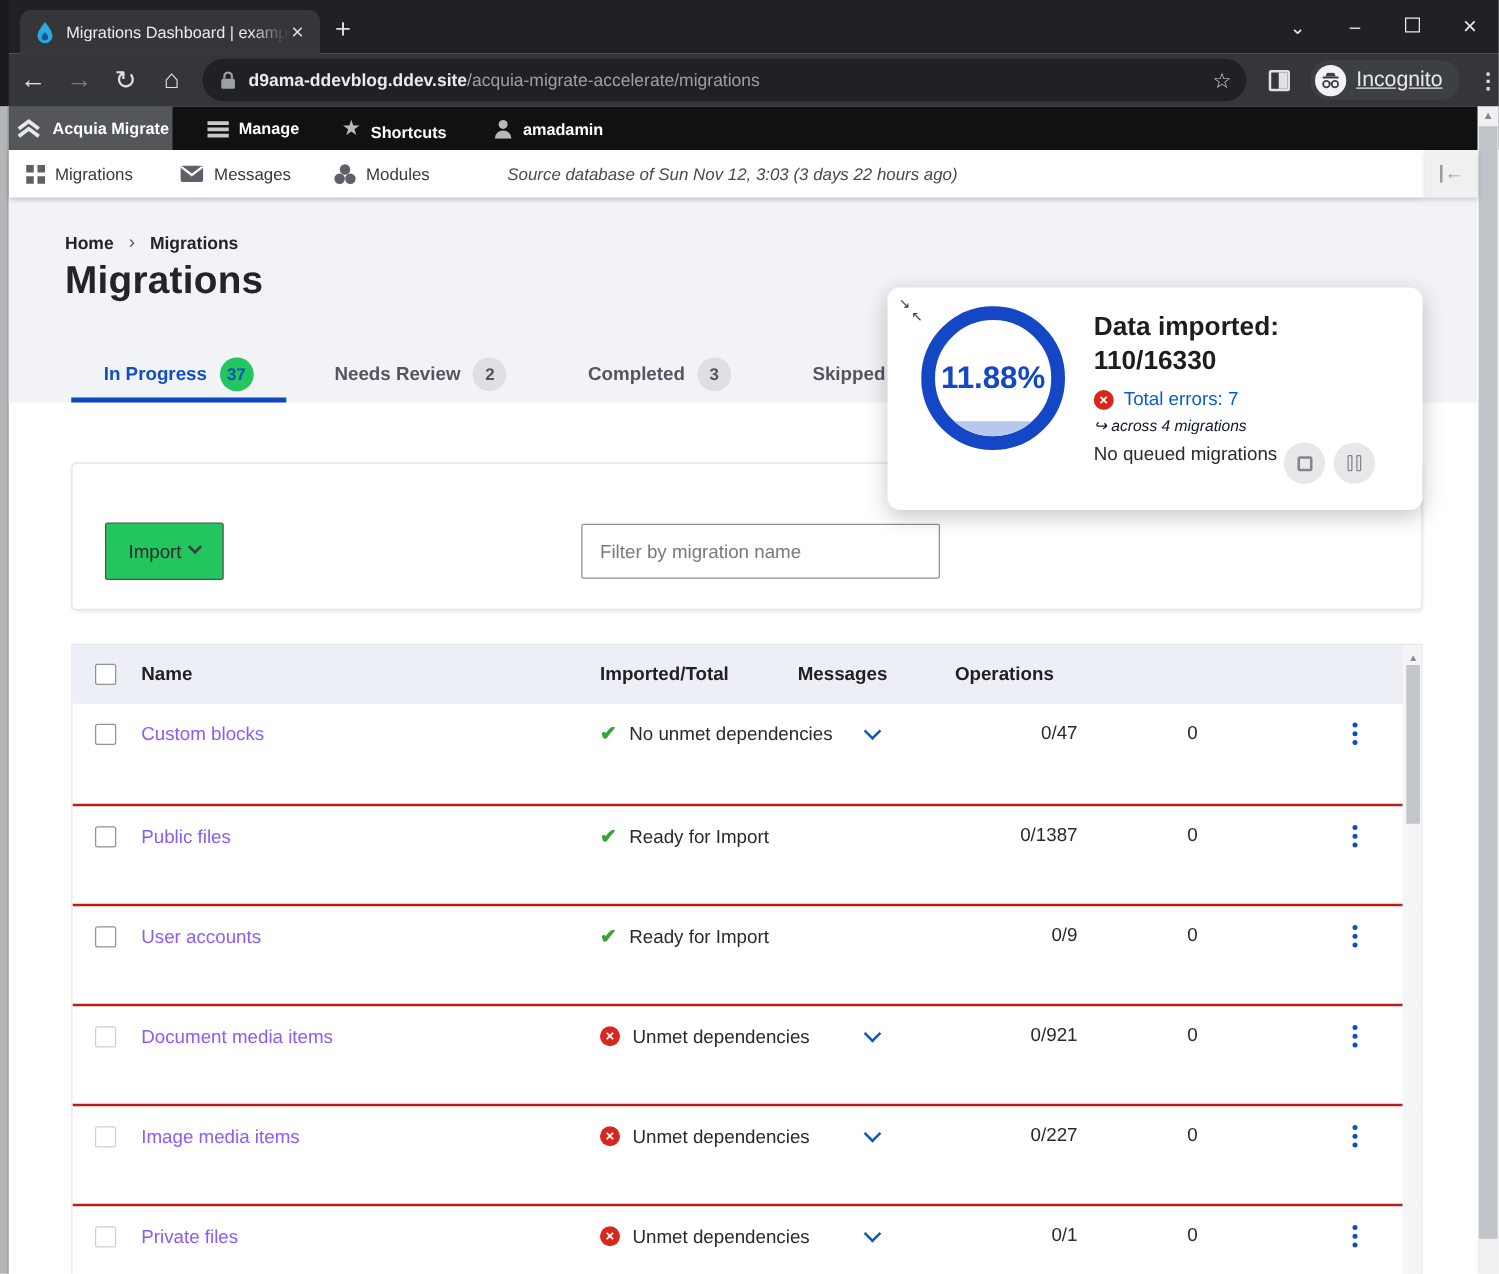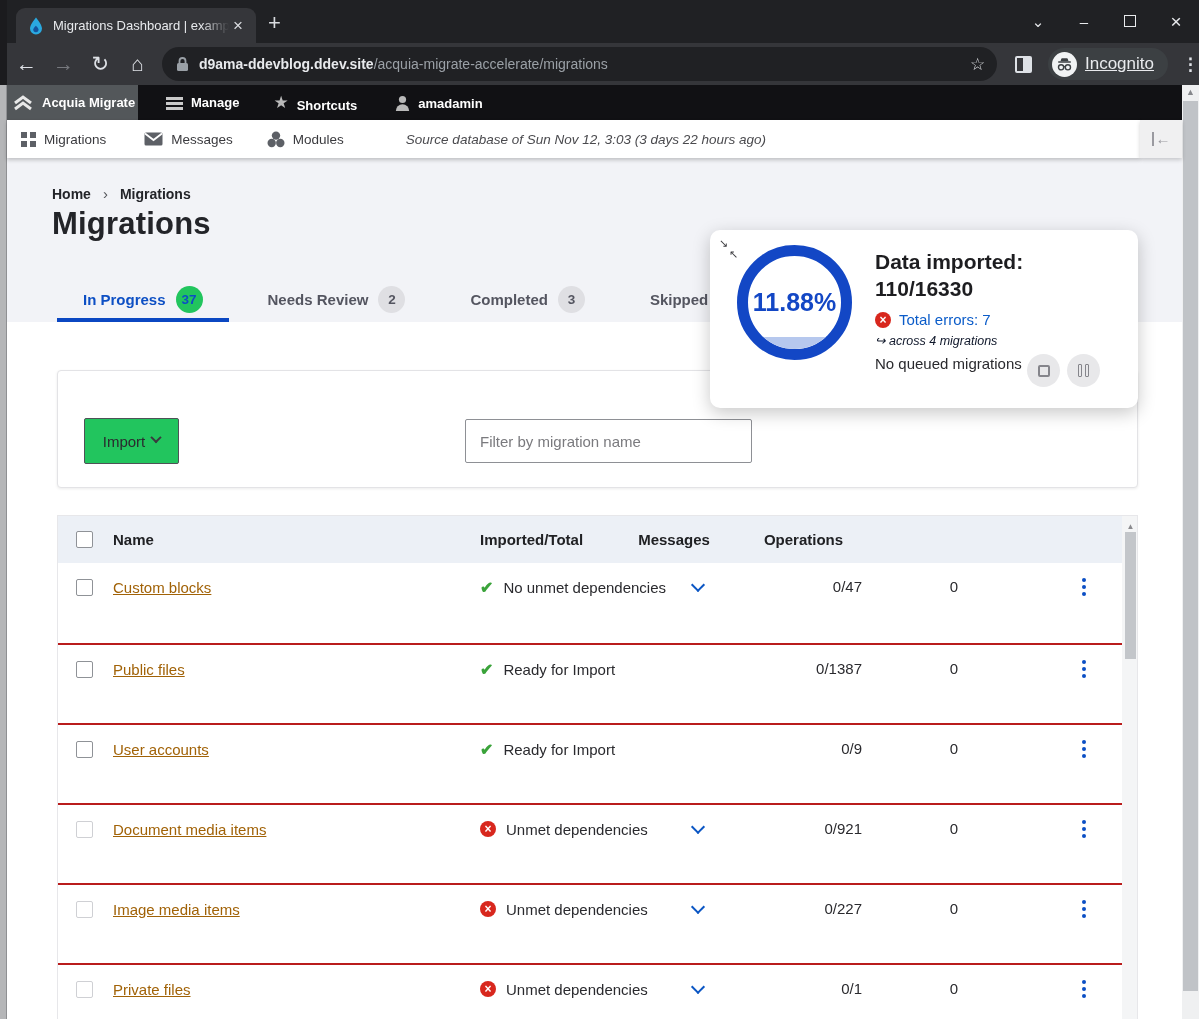--- a/index.html
+++ b/index.html
@@ -100,21 +100,21 @@
   .t-row + .t-row { border-top:2px solid #b91c1c; }
   .col-cb { width:55px; flex:none; padding-left:18px; display:flex; align-items:center; height:24px; }
   .col-name { width:367px; flex:none; display:flex; align-items:center; height:24px; }
   .col-status { width:280px; flex:none; position:relative; display:flex; align-items:center; height:24px; }
   .col-imported { width:102px; flex:none; text-align:right; line-height:24px; }
   .col-messages { width:184px; flex:none; text-align:center; line-height:24px; }
   .col-operations { width:75px; flex:none; display:flex; justify-content:center; height:24px; align-items:center; }
   .t-header .col-cb { height:auto; }
   .cb { width:17px; height:17px; appearance:none; border:1px solid #8f9297; border-radius:2px; background:#fff; }
   .cb:disabled { border-color:#cfd0d4; }
-  .name-link { color:#a16207; text-decoration:underline; }
+  .name-link { color:#8b5cf6; }
   .st-ok { color:#3aa33a; font-size:16px; font-weight:bold; margin-right:10px; }
   .st-err { width:16px; height:16px; border-radius:50%; background:#d8271d; color:#fff; font-size:12px; font-weight:bold;
     display:flex; align-items:center; justify-content:center; margin-right:10px; line-height:12px; }
   .blue-chevron { position:absolute; left:213px; top:5px; width:10px; height:10px;
     border-right:2.5px solid #0b56c4; border-bottom:2.5px solid #0b56c4; transform:rotate(45deg); }
   .kebab { display:flex; flex-direction:column; align-items:center; }
   .kebab span { width:4px; height:4px; border-radius:50%; background:#0b4fc5; margin:1.6px 0; }
   #table-scrollbar { left:1064px; top:0; width:17px; height:504px; background:#f4f5f6; }
   #table-scroll-up { left:1064px; top:6px; width:17px; color:#8a8a8e; font-size:8px; text-align:center; }
   #table-scroll-thumb { left:1067px; top:16px; width:11px; height:127px; background:#c3c6ca; }

